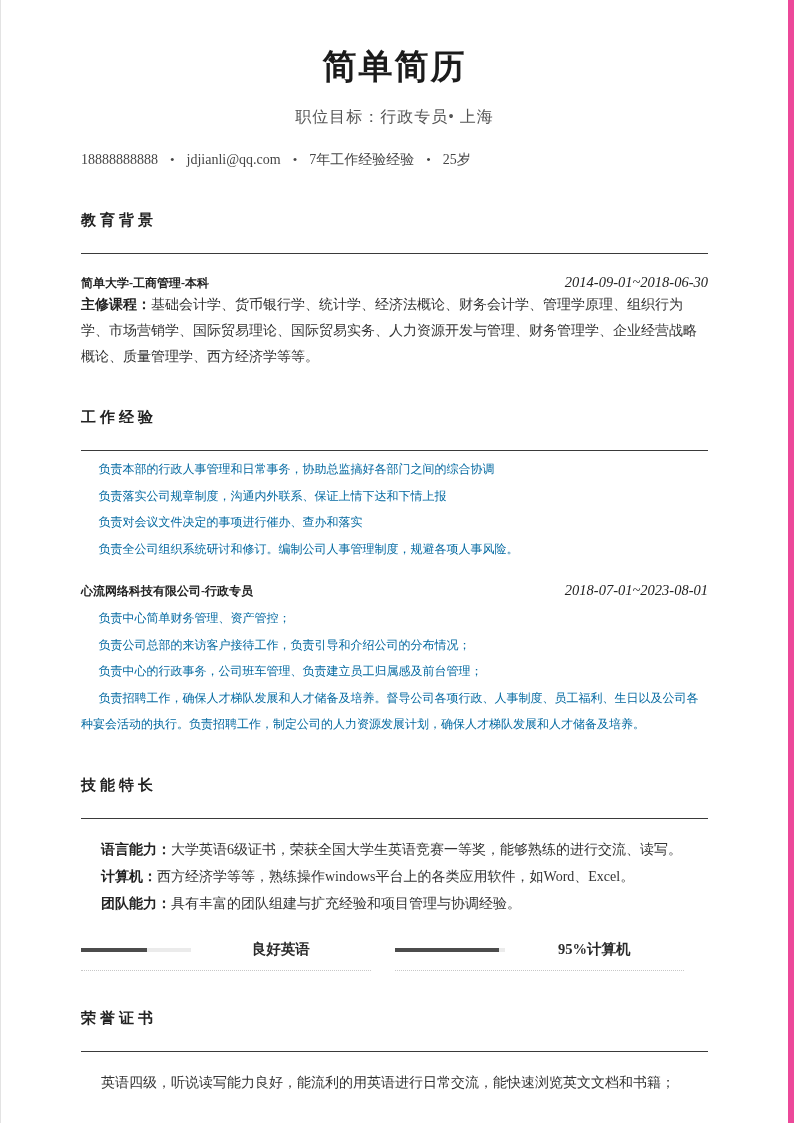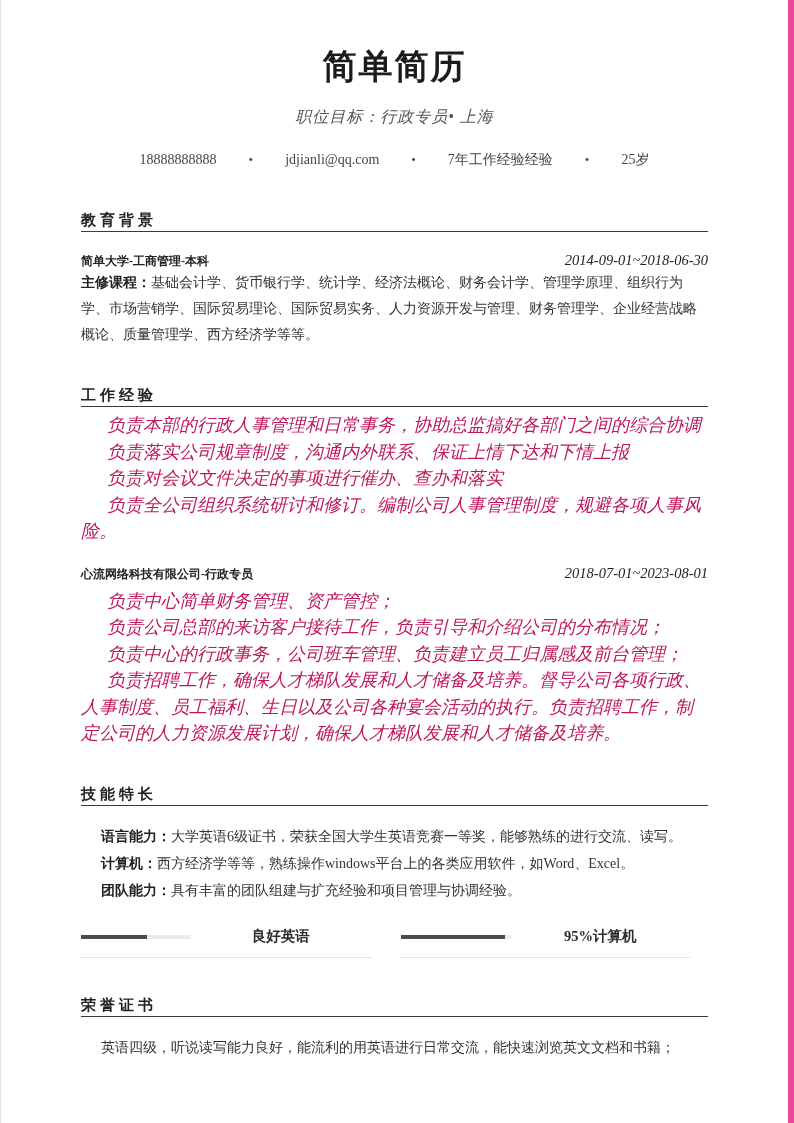--- a/index.html
+++ b/index.html
@@ -23,67 +23,66 @@
   .doc-title {
     text-align: center;
     font-size: 34px;
     font-weight: bold;
     letter-spacing: 2px;
     color: #1b1b1b;
   }
   .doc-objective {
     margin-top: 17px;
     text-align: center;
-    font-style: italic;
     font-size: 16px;
     color: #555555;
     letter-spacing: 1px;
   }
   .contact-line {
     margin-top: 23px;
     display: flex;
-    justify-content: center;
+    justify-content: flex-start;
     align-items: baseline;
-    gap: 32px;
+    gap: 12px;
     font-size: 14px;
     color: #454545;
   }
   .contact-line .sep { color: #454545; font-size: 13px; }
   
   .section { margin-top: 38px; }
   .section.first { margin-top: 42px; }
   .section-heading {
     font-size: 15px;
     font-weight: bold;
     letter-spacing: 4px;
     color: #222222;
-    padding-bottom: 1px;
+    padding-bottom: 23px;
     border-bottom: 1px solid #3a3a3a;
   }
   .entry-row {
     margin-top: 20px;
     display: flex;
     justify-content: space-between;
     align-items: baseline;
   }
   .entry-title { font-size: 12px; font-weight: bold; color: #222222; }
   .entry-date  { font-size: 14.5px; font-style: italic; color: #222222; white-space: nowrap; text-align: center; }
   .body-line { font-size: 14px; line-height: 26px; color: #333333; }
   .lbl { font-weight: bold; color: #222222; }
   .gpa-line { margin-top: 7px; }
   .courses { margin-top: 0; }
   .duties { margin-top: 5px; }
-  .duty { font-size: 18px; line-height: 26.5px; color: #be185d; text-indent: 1.45em; font-style: italic; }
+  .duty { font-size: 12px; line-height: 26.5px; color: #0369a1; text-indent: 1.45em; }
   
   .skill-lines { margin-top: 17px; }
   .skill-line { padding-left: 20px; font-size: 14px; line-height: 27px; color: #333333; }
   .bars-row {
     margin-top: 24px;
     display: flex;
-    gap: 30px;
+    gap: 24px;
   }
   .bar-col { width: calc(50% - 24px); }
   .bar-line { display: flex; align-items: center; height: 18px; }
   .bar-track {
     width: 110px; height: 4px;
     background: #ebebeb;
     flex: none;
   }
   .bar-fill { height: 4px; background: #4c4c4c; }
   .bar-label {

